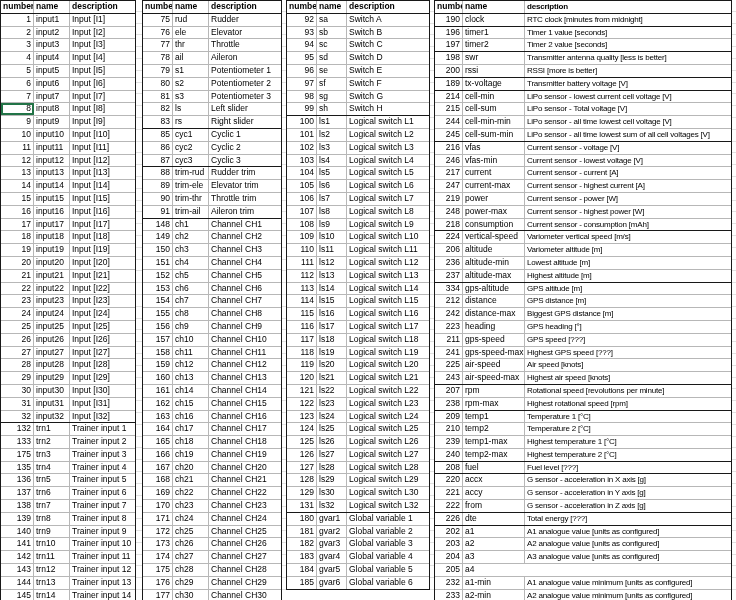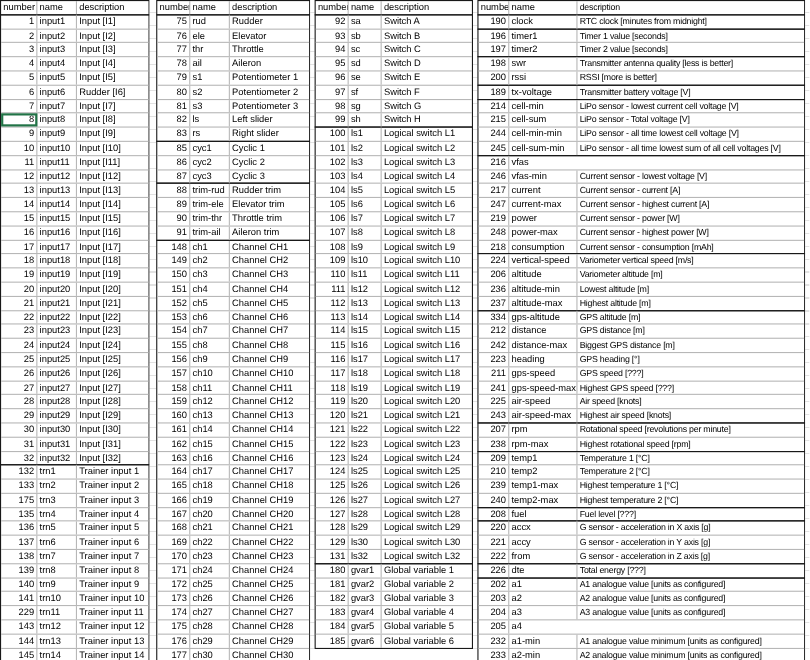--- a/index.html
+++ b/index.html
@@ -19,21 +19,21 @@
   .group + .group{margin-top:-1px;}
   .row{display:flex;height:11.8px;line-height:11.6px;}
   .group .row{border-bottom:1px solid #b7b7b7;}
   .group .row:last-child{border-bottom:none;}
   .cell{
     box-sizing:border-box;padding:0 2px;overflow:hidden;white-space:nowrap;
     border-right:1px solid #b7b7b7;
   }
   .cell:last-child{border-right:none;}
   .c0{text-align:right;}
-  .header-row .cell{font-weight:normal;text-align:left;}
+  .header-row .cell{font-weight:bold;text-align:left;}
   
   .t0 .c0{width:33px}.t0 .c1{width:36px}.t0 .c2{width:65px}
   .t1 .c0{width:30px}.t1 .c1{width:36px}.t1 .c2{width:72px}
   .t2 .c0{width:30px}.t2 .c1{width:30px}.t2 .c2{width:82px}
   .t3 .c0{width:28px}.t3 .c1{width:62px}.t3 .c2{width:206px}
   .t3 .c2{font-size:8px;letter-spacing:-0.2px;}
   .selected{outline:2px solid #217346;outline-offset:-2px;}
 </style>
 </head>
 <body>
@@ -68,21 +68,21 @@
         <div class="cell c2">Input [I4]</div>
       </div>
       <div class="row">
         <div class="cell c0">5</div>
         <div class="cell c1">input5</div>
         <div class="cell c2">Input [I5]</div>
       </div>
       <div class="row">
         <div class="cell c0">6</div>
         <div class="cell c1">input6</div>
-        <div class="cell c2">Rudder [I6]</div>
+        <div class="cell c2">Input [I6]</div>
       </div>
       <div class="row">
         <div class="cell c0">7</div>
         <div class="cell c1">input7</div>
         <div class="cell c2">Input [I7]</div>
       </div>
       <div class="row">
         <div class="cell c0 selected">8</div>
         <div class="cell c1">input8</div>
         <div class="cell c2">Input [I8]</div>
@@ -253,21 +253,21 @@
         <div class="cell c0">140</div>
         <div class="cell c1">trn9</div>
         <div class="cell c2">Trainer input 9</div>
       </div>
       <div class="row">
         <div class="cell c0">141</div>
         <div class="cell c1">trn10</div>
         <div class="cell c2">Trainer input 10</div>
       </div>
       <div class="row">
-        <div class="cell c0">229</div>
+        <div class="cell c0">142</div>
         <div class="cell c1">trn11</div>
         <div class="cell c2">Trainer input 11</div>
       </div>
       <div class="row">
         <div class="cell c0">143</div>
         <div class="cell c1">trn12</div>
         <div class="cell c2">Trainer input 12</div>
       </div>
       <div class="row">
         <div class="cell c0">144</div>
@@ -836,20 +836,21 @@
       <div class="row">
         <div class="cell c0">245</div>
         <div class="cell c1">cell-sum-min</div>
         <div class="cell c2">LiPo sensor - all time lowest sum of all cell voltages [V]</div>
       </div>
     </div>
     <div class="group">
       <div class="row">
         <div class="cell c0">216</div>
         <div class="cell c1">vfas</div>
+        <div class="cell c2">Current sensor - voltage [V]</div>
       </div>
       <div class="row">
         <div class="cell c0">246</div>
         <div class="cell c1">vfas-min</div>
         <div class="cell c2">Current sensor - lowest voltage [V]</div>
       </div>
       <div class="row">
         <div class="cell c0">217</div>
         <div class="cell c1">current</div>
         <div class="cell c2">Current sensor - current [A]</div>

